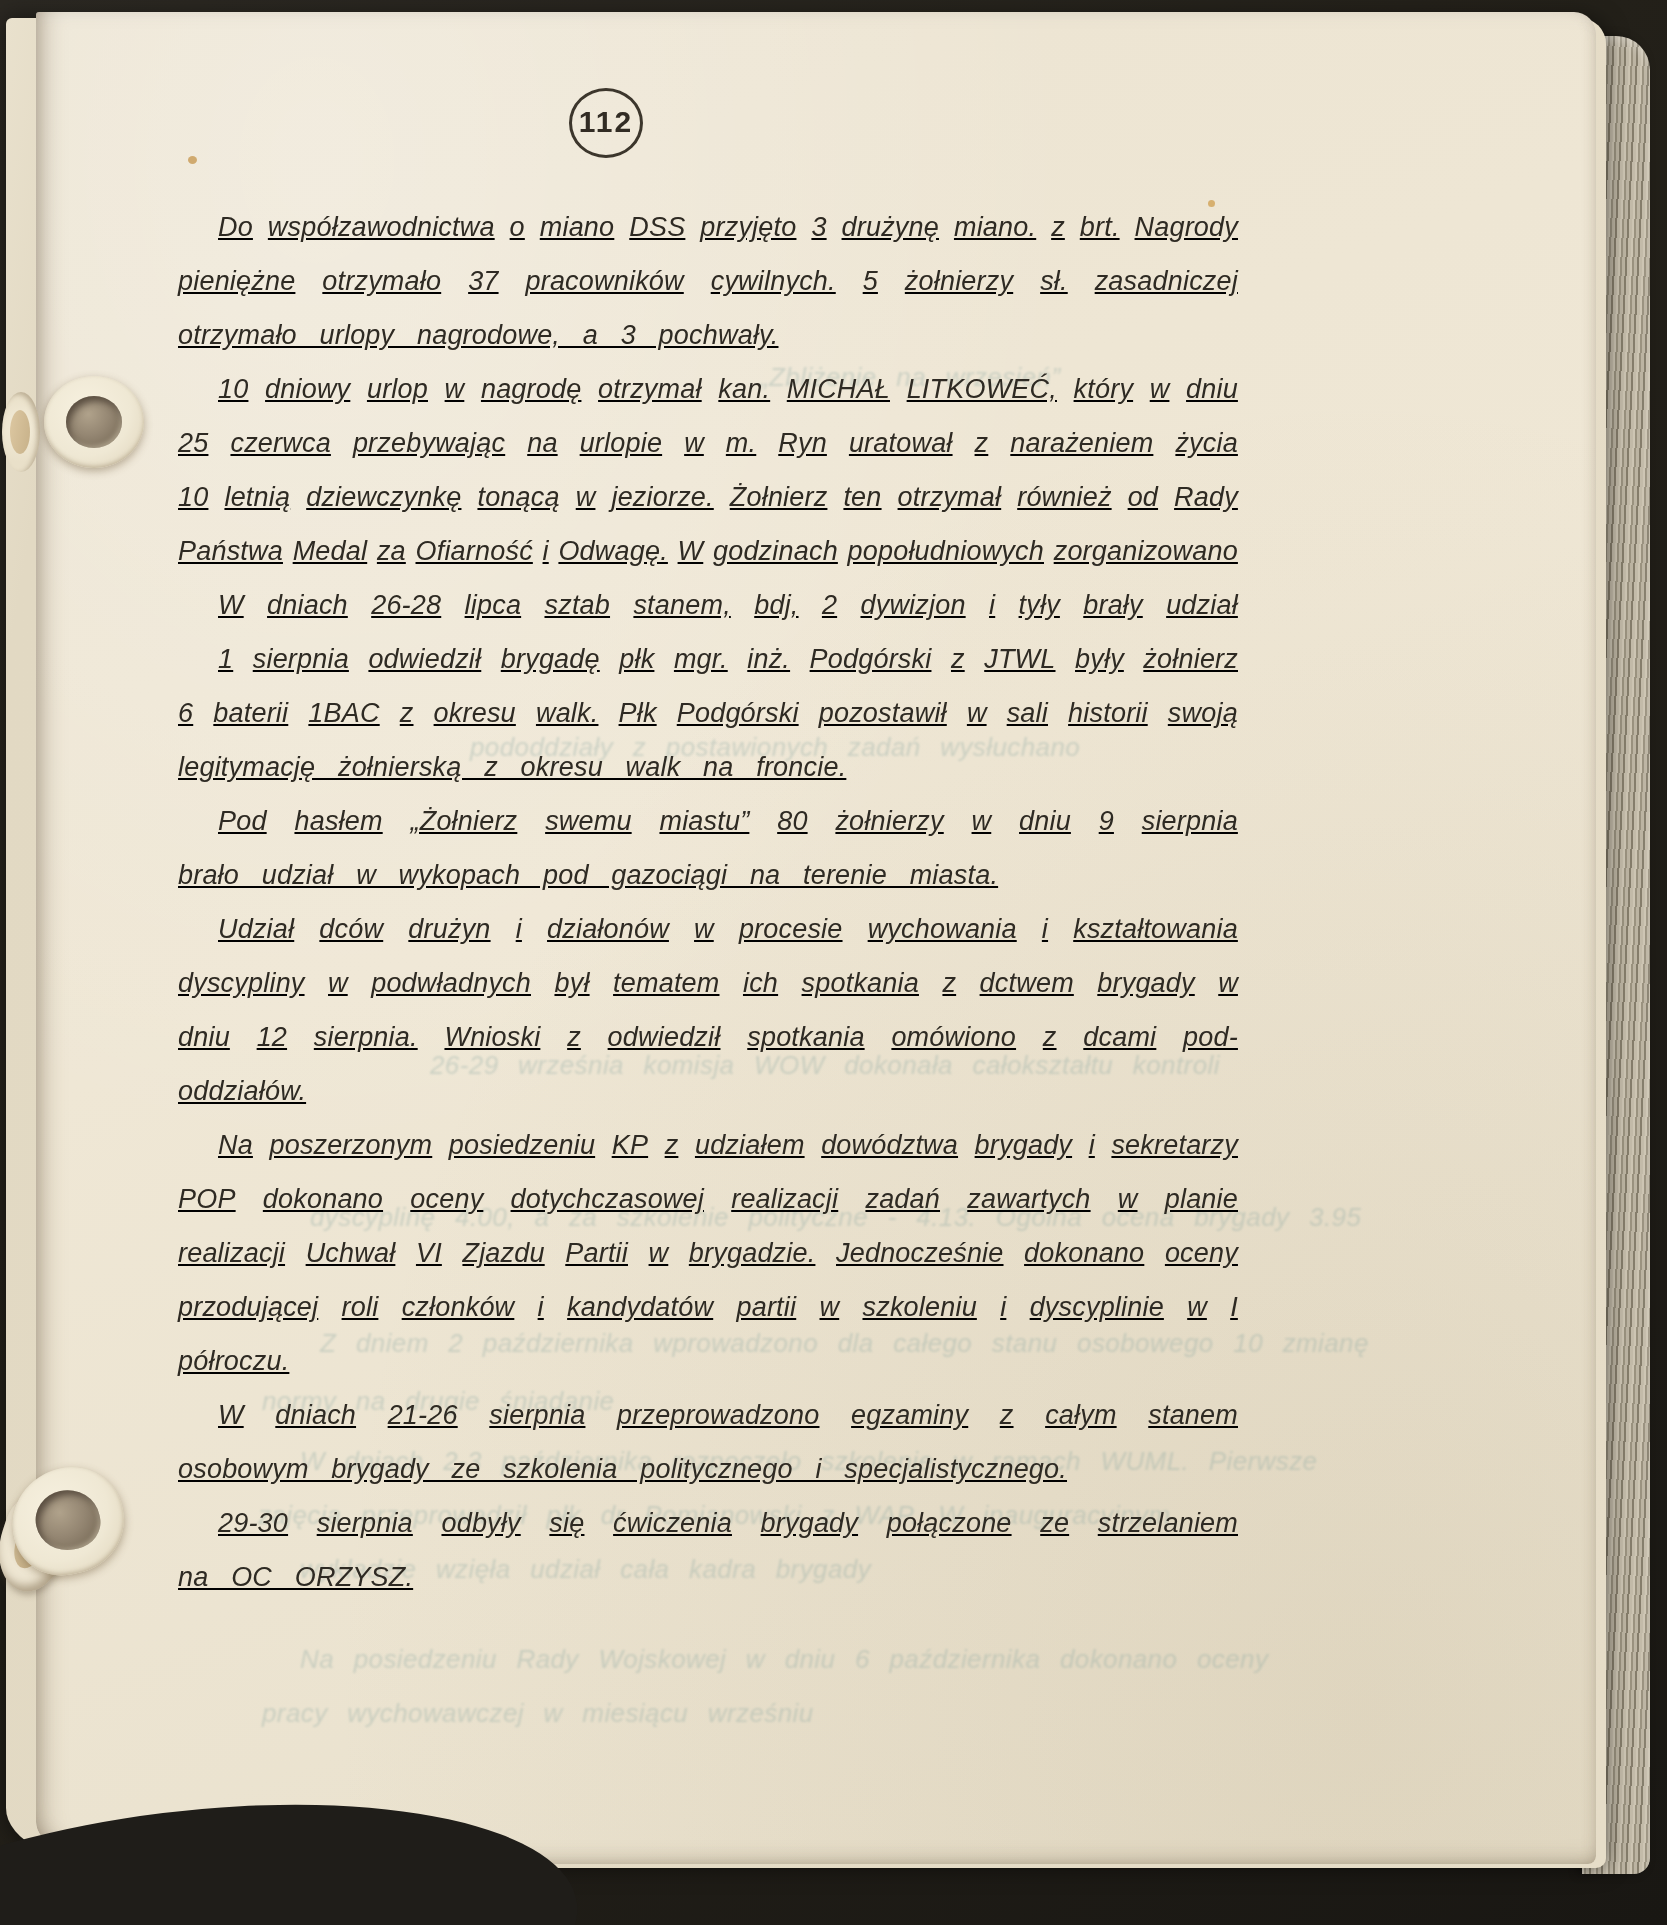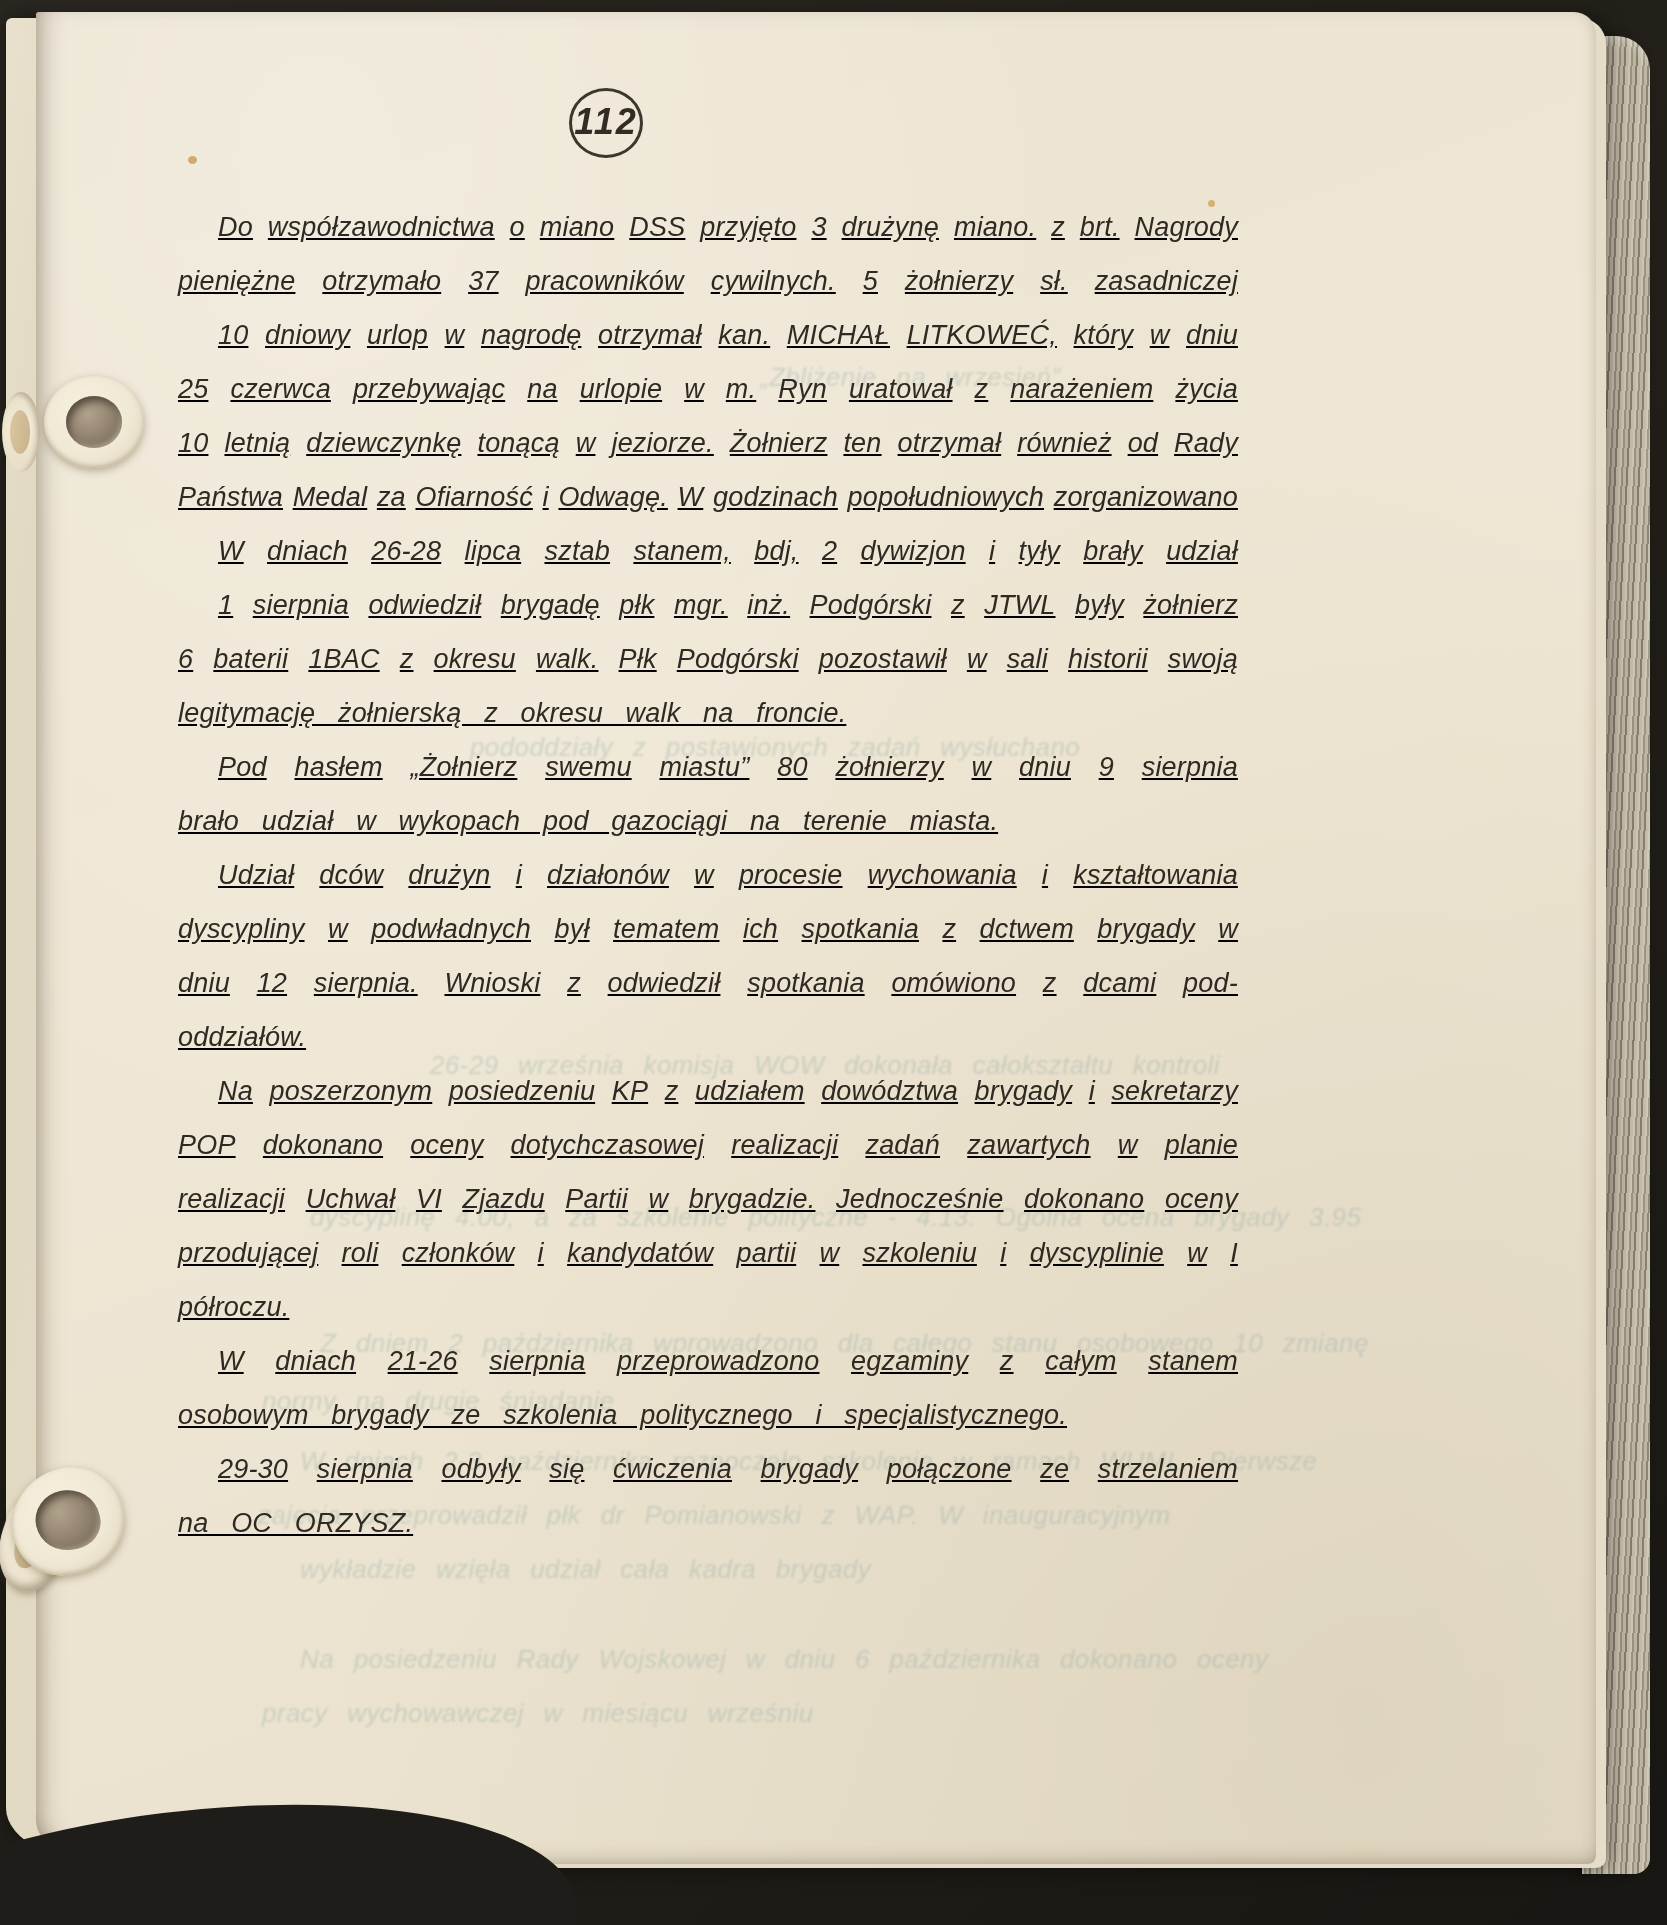--- a/index.html
+++ b/index.html
@@ -71,21 +71,21 @@
     position:absolute;left:8px;top:18px;width:20px;height:44px;border-radius:50%;
     background:linear-gradient(100deg,#ddc8a2,#c7b189);
   }
   
   .page-number-badge{
     position:absolute;left:569px;top:88px;width:68px;height:64px;z-index:7;
     border:3px solid #3c362c;border-radius:50%;
     display:flex;align-items:center;justify-content:center;
   }
   .page-number-badge .num{
-    font-size:36px;font-weight:bold;font-style:italic;color:#322c24;letter-spacing:2px;
+    font-size:30px;font-weight:bold;color:#322c24;letter-spacing:2px;
     transform:translateY(-1px);
   }
   
   .text-block{position:absolute;left:178px;top:200px;width:1060px;z-index:7;}
   .para{margin:0;text-decoration:underline;}
   .line{
     position:relative;height:54px;line-height:54px;white-space:nowrap;
     font-style:italic;font-size:27px;color:#2e2a23;word-spacing:15px;letter-spacing:.2px;
   }
   .line.j{display:flex;justify-content:space-between;word-spacing:normal;}
@@ -169,20 +169,21 @@
           <span>pieniężne</span>
           <span>otrzymało</span>
           <span>37</span>
           <span>pracowników</span>
           <span>cywilnych.</span>
           <span>5</span>
           <span>żołnierzy</span>
           <span>sł.</span>
           <span>zasadniczej</span>
         </div>
+        <div class="line">otrzymało urlopy nagrodowe, a 3 pochwały.</div>
       </div>
       <div class="para">
         <div class="line j ind">
           <span>10</span>
           <span>dniowy</span>
           <span>urlop</span>
           <span>w</span>
           <span>nagrodę</span>
           <span>otrzymał</span>
           <span>kan.</span>

